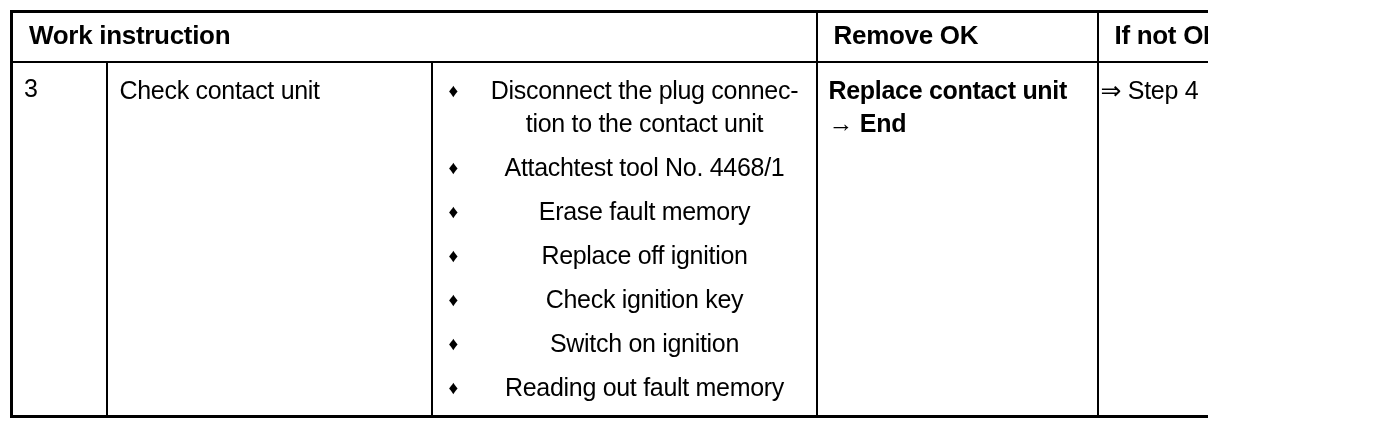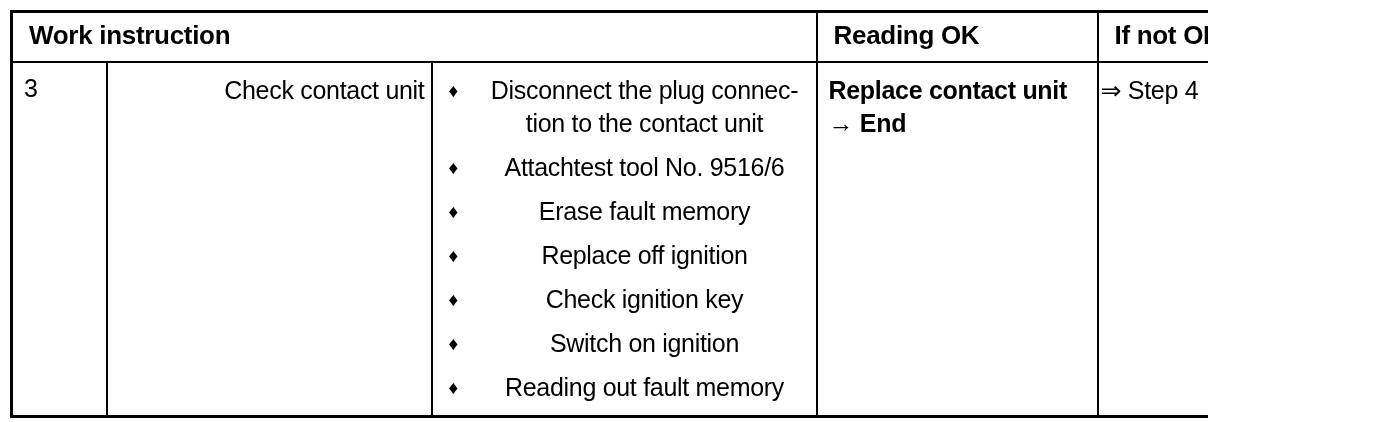--- a/index.html
+++ b/index.html
@@ -35,21 +35,21 @@
     vertical-align: middle;
     padding: 0 0 2px 16px;
   }
   .wi-table td {
     font-size: 25px;
     font-weight: normal;
     vertical-align: top;
     line-height: 33px;
   }
   td.cell-step { padding: 9px 4px 0 11px; }
-  td.cell-task { padding: 11px 6px 0 12px; text-align: right; }
+  td.cell-task { padding: 11px 6px 0 12px; }
   td.cell-actions { padding: 11px 6px 0 16px; }
   td.cell-display-ok { padding: 11px 6px 0 11px; white-space: pre-line; font-weight: bold; }
   td.cell-if-not-ok { padding: 11px 6px 0 2px; }
   ul.action-list { list-style: none; }
   li.action-item {
     display: flex;
     align-items: flex-start;
     margin-bottom: 11px;
   }
   .bullet {
@@ -71,40 +71,40 @@
     <colgroup>
       <col style="width:95px">
       <col style="width:325px">
       <col style="width:385px">
       <col style="width:281px">
       <col style="width:255px">
     </colgroup>
     <thead>
       <tr>
         <th colspan="3">Work instruction</th>
-        <th>Reading OK</th>
+        <th>Remove OK</th>
         <th>If not OK</th>
       </tr>
     </thead>
     <tbody>
       <tr>
         <td class="cell-step">3</td>
         <td class="cell-task">Check contact unit</td>
         <td class="cell-actions">
           <ul class="action-list">
 
               <li class="action-item">
                 <span class="bullet">♦</span>
                 <span class="action-text">Disconnect the plug connec-
 tion to the contact unit</span>
               </li>
 
               <li class="action-item">
                 <span class="bullet">♦</span>
-                <span class="action-text">Attachtest tool No. 9516/6</span>
+                <span class="action-text">Attachtest tool No. 4468/1</span>
               </li>
 
               <li class="action-item">
                 <span class="bullet">♦</span>
                 <span class="action-text">Erase fault memory</span>
               </li>
 
               <li class="action-item">
                 <span class="bullet">♦</span>
                 <span class="action-text">Replace off ignition</span>

